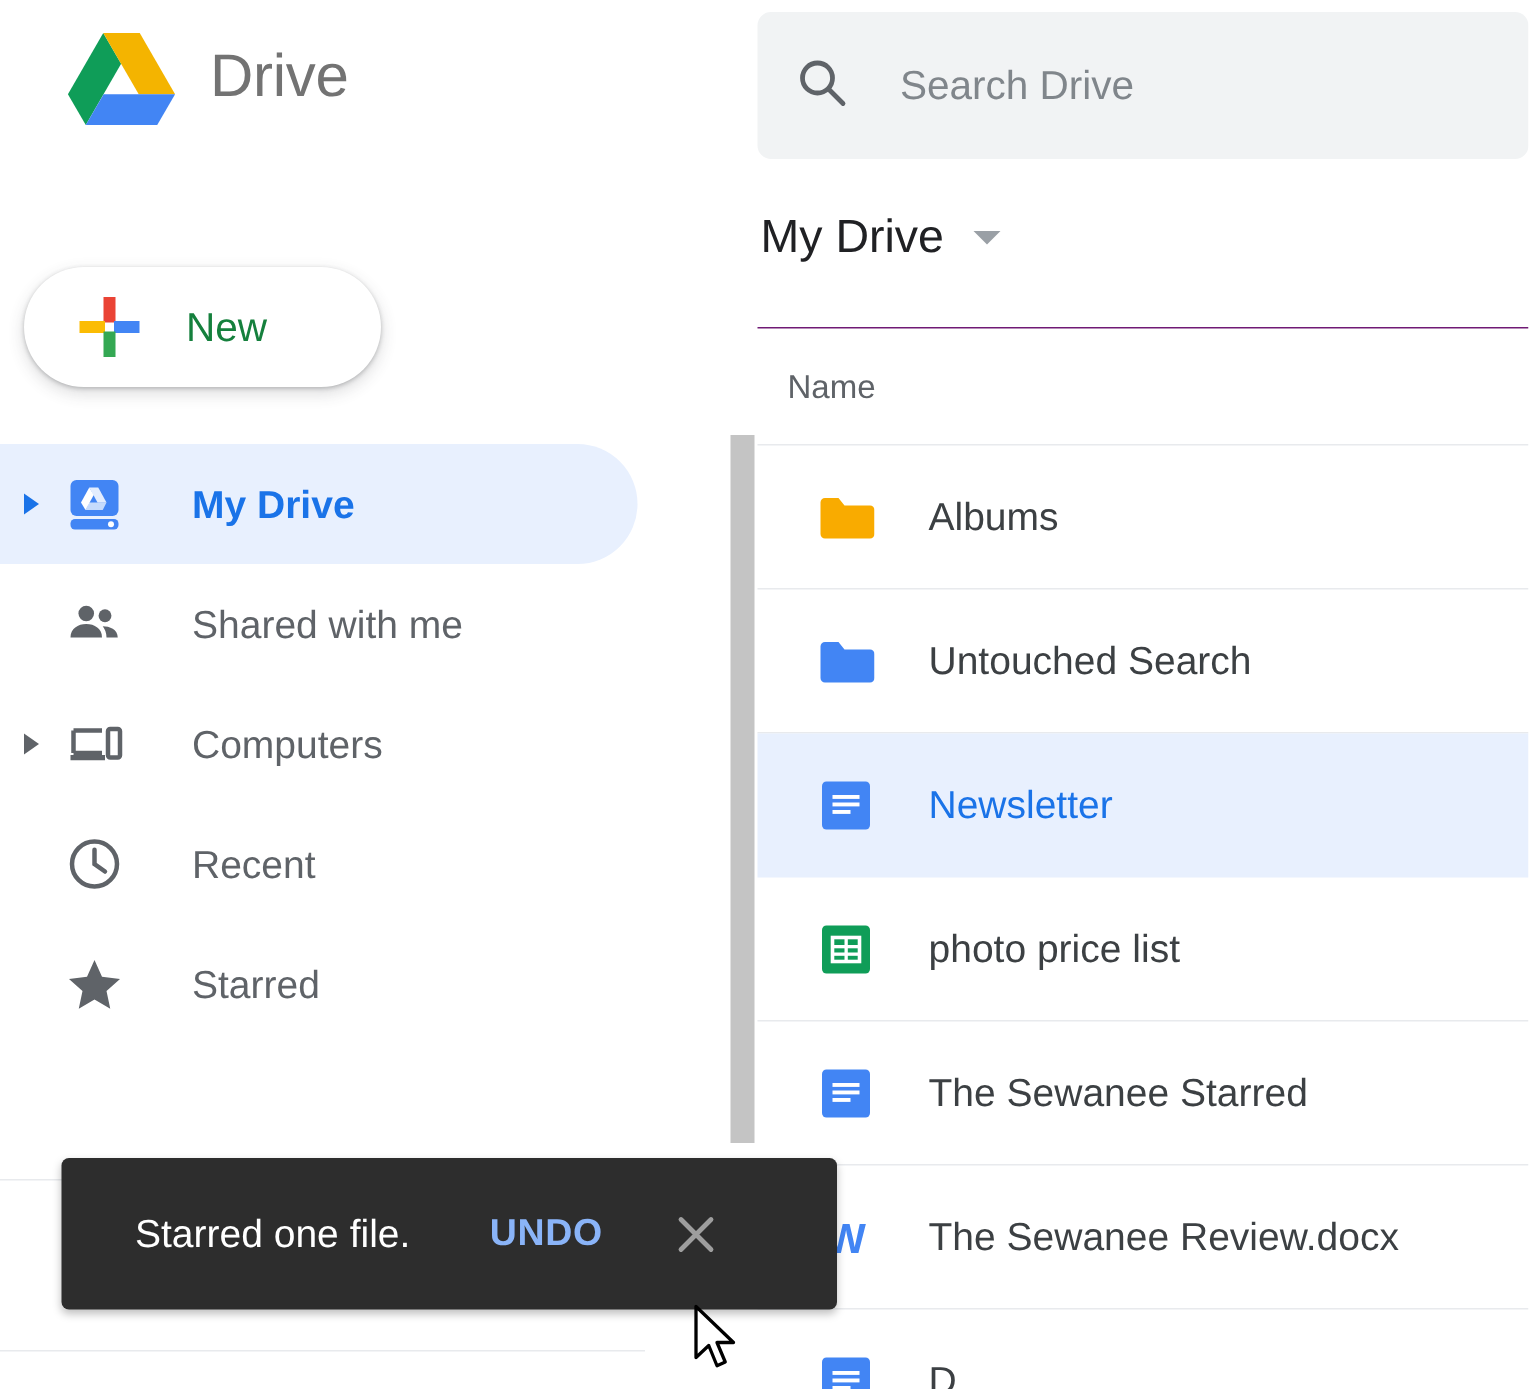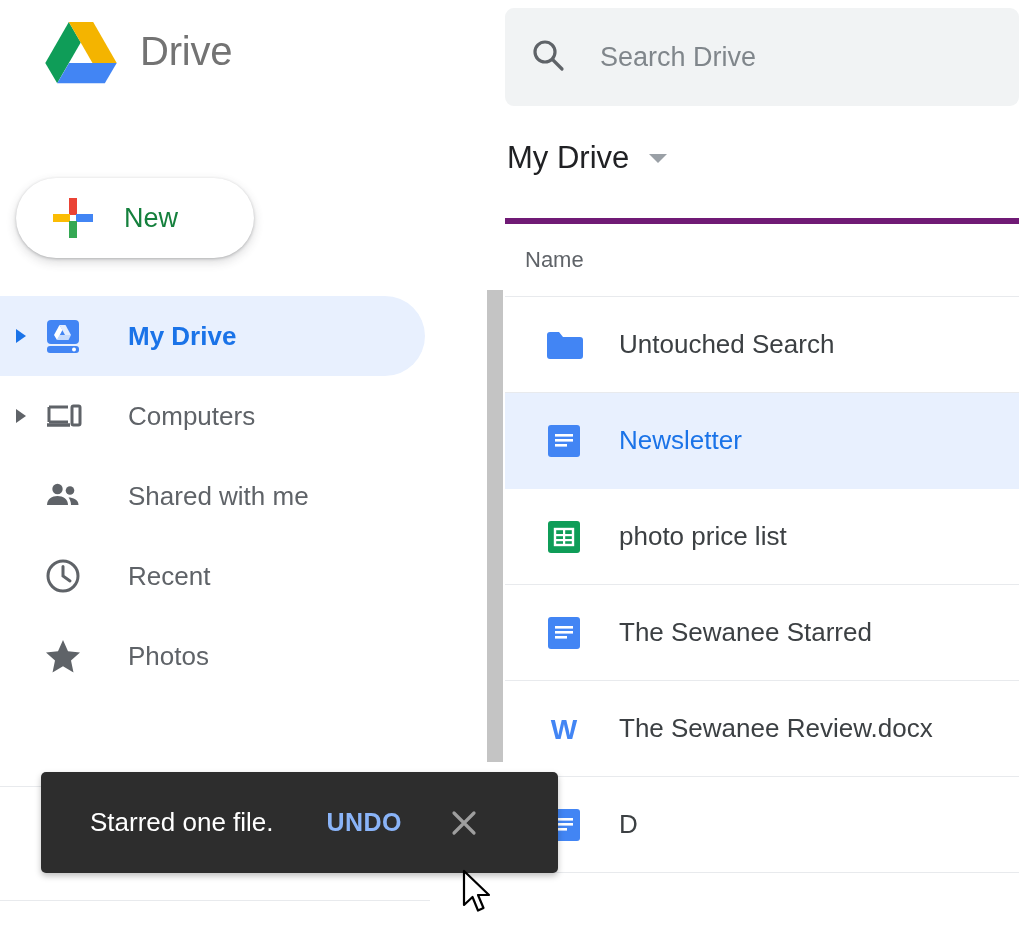--- a/index.html
+++ b/index.html
@@ -109,21 +109,21 @@
   #breadcrumb {
     position:absolute; left:17px; top:140px;
     display:flex; align-items:center; gap:18px; cursor:pointer;
   }
   #breadcrumb-title { font-size:31px; color:#202124; font-weight:400; }
   #breadcrumb-caret { display:block; }
 
   
   #table-header {
     position:absolute; left:15px; top:218px; width:514px; height:79px;
-    border-top:6px solid #701a75;
+    border-top:1px solid #701a75;
     border-bottom:1px solid #e8eaed;
     display:flex; align-items:center;
   }
   #col-name {
     font-size:22px; color:#5f6368; margin-left:20px; font-weight:400;
   }
 
   #file-list { position:absolute; left:15px; top:297px; width:514px; }
   .file-row {
     height:96px; display:flex; align-items:center;
@@ -204,67 +204,67 @@
           <path d="M15.5 8 L21.5 8 L27 18 L21 18 Z" fill="#ffffff" opacity=".85"></path>
           <path d="M13 23 L24.5 23 L27 18 L15.5 18 Z" fill="#ffffff" opacity=".7"></path>
           <rect x="3" y="29" width="32" height="7" rx="3" fill="#4285f4"></rect>
           <circle cx="30" cy="32.5" r="2" fill="#ffffff"></circle>
         </svg>
       </span>
       <span class="nav-label">My Drive</span>
     </div>
 
     <div class="nav-item">
-      <span class="nav-caret">
-        <svg width="16" height="18" viewBox="0 0 16 18">
-            <path d="M3 2 L13 9 L3 16 Z" fill="#5f6368"></path>
-          </svg>
-      </span>
-      <span class="nav-icon">
-        <svg width="38" height="38" viewBox="0 0 38 38" fill="none" stroke="#5f6368" stroke-width="3">
-          <path d="M5 10 H24 M5 10 V25 M5 25 H24"></path>
-          <path d="M3 28 H26" stroke-width="3.5"></path>
-          <rect x="28" y="9" width="8" height="19" rx="1.5"></rect>
-        </svg>
-      </span>
-      <span class="nav-label">Computers</span>
-    </div>
-
-    <div class="nav-item">
       <span class="nav-caret"></span>
       <span class="nav-icon">
         <svg width="38" height="38" viewBox="0 0 38 38" fill="#5f6368">
           <circle cx="13.5" cy="12" r="5.2"></circle>
           <circle cx="26" cy="13.5" r="4.3"></circle>
           <path d="M3 28 c0-6 5-9 10.5-9 S24 22 24 28 Z"></path>
           <path d="M24.5 20.5 c4.5 0 10 2 10 7.5 H27 c0-3-1-5.5-2.5-7.5 Z"></path>
         </svg>
       </span>
       <span class="nav-label">Shared with me</span>
     </div>
 
     <div class="nav-item">
+      <span class="nav-caret">
+        <svg width="16" height="18" viewBox="0 0 16 18">
+            <path d="M3 2 L13 9 L3 16 Z" fill="#5f6368"></path>
+          </svg>
+      </span>
+      <span class="nav-icon">
+        <svg width="38" height="38" viewBox="0 0 38 38" fill="none" stroke="#5f6368" stroke-width="3">
+          <path d="M5 10 H24 M5 10 V25 M5 25 H24"></path>
+          <path d="M3 28 H26" stroke-width="3.5"></path>
+          <rect x="28" y="9" width="8" height="19" rx="1.5"></rect>
+        </svg>
+      </span>
+      <span class="nav-label">Computers</span>
+    </div>
+
+    <div class="nav-item">
       <span class="nav-caret"></span>
       <span class="nav-icon">
         <svg width="38" height="38" viewBox="0 0 38 38" fill="none" stroke="#5f6368" stroke-width="3">
           <circle cx="19" cy="19" r="15"></circle>
           <path d="M19 9.5 V19 L26 24" stroke-linecap="round"></path>
         </svg>
       </span>
       <span class="nav-label">Recent</span>
     </div>
 
     <div class="nav-item">
       <span class="nav-caret"></span>
       <span class="nav-icon">
         <svg width="38" height="38" viewBox="0 0 38 38" fill="#5f6368">
           <path d="M19 3 L24 14.2 L36 15.6 L27 23.6 L29.5 35.5 L19 29.3 L8.5 35.5 L11 23.6 L2 15.6 L14 14.2 Z"></path>
         </svg>
       </span>
-      <span class="nav-label">Photos</span>
+      <span class="nav-label">Starred</span>
     </div>
 
 
   </nav>
 
   <div class="sidebar-divider" id="divider-upper"></div>
   <div class="sidebar-divider" id="divider-lower"></div>
 </div>
 
 <div id="right-panel">
@@ -285,20 +285,28 @@
       <path d="M2 3 L11 12 L20 3 Z" fill="#9aa0a6"></path>
     </svg>
   </div>
 
   <div id="table-header">
     <span id="col-name">Name</span>
   </div>
 
   <div id="file-list">
 
+    <div class="file-row">
+      <span class="file-icon">
+        <svg width="38" height="32" viewBox="0 0 38 32">
+          <path d="M2 6 a3 3 0 0 1 3-3 h9 l4 5 h17 a3 3 0 0 1 3 3 v16 a3 3 0 0 1-3 3 H5 a3 3 0 0 1-3-3 Z" fill="#f9ab00"></path>
+        </svg>
+      </span>
+      <span class="file-name">Albums</span>
+    </div>
 
     <div class="file-row">
       <span class="file-icon">
         <svg width="38" height="32" viewBox="0 0 38 32">
           <path d="M2 6 a3 3 0 0 1 3-3 h9 l4 5 h17 a3 3 0 0 1 3 3 v16 a3 3 0 0 1-3 3 H5 a3 3 0 0 1-3-3 Z" fill="#4285f4"></path>
         </svg>
       </span>
       <span class="file-name">Untouched Search</span>
     </div>
 

